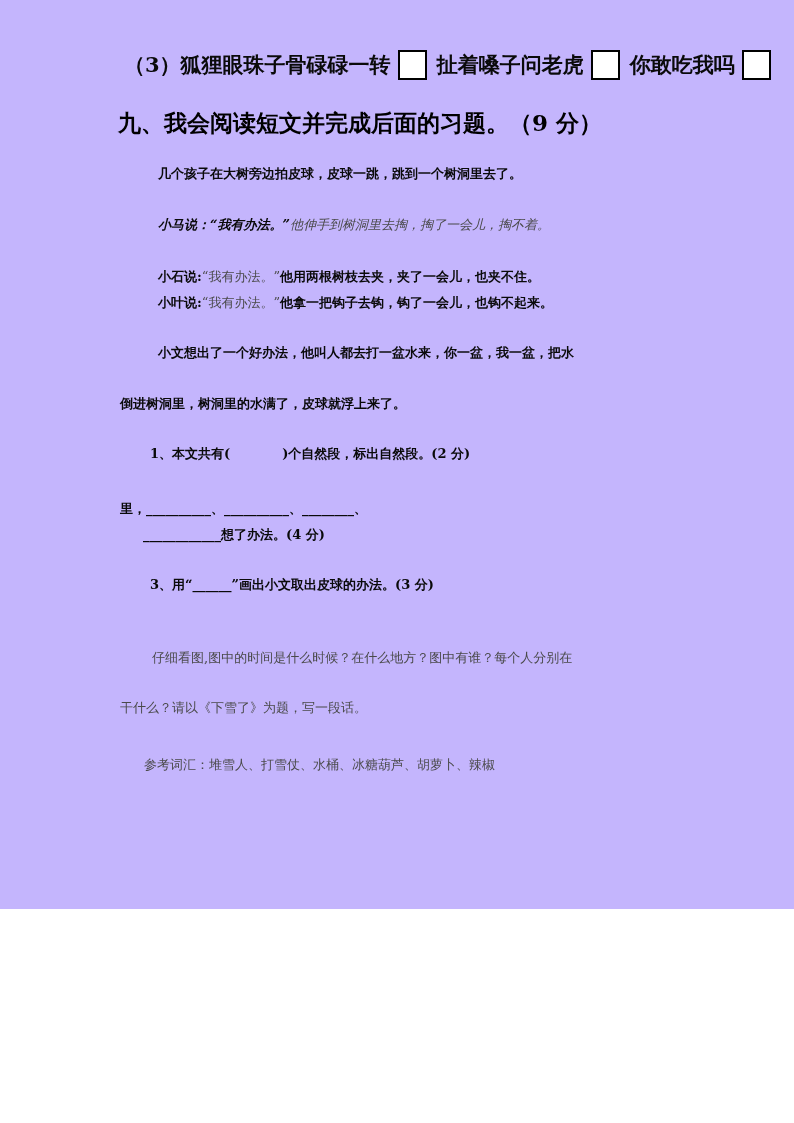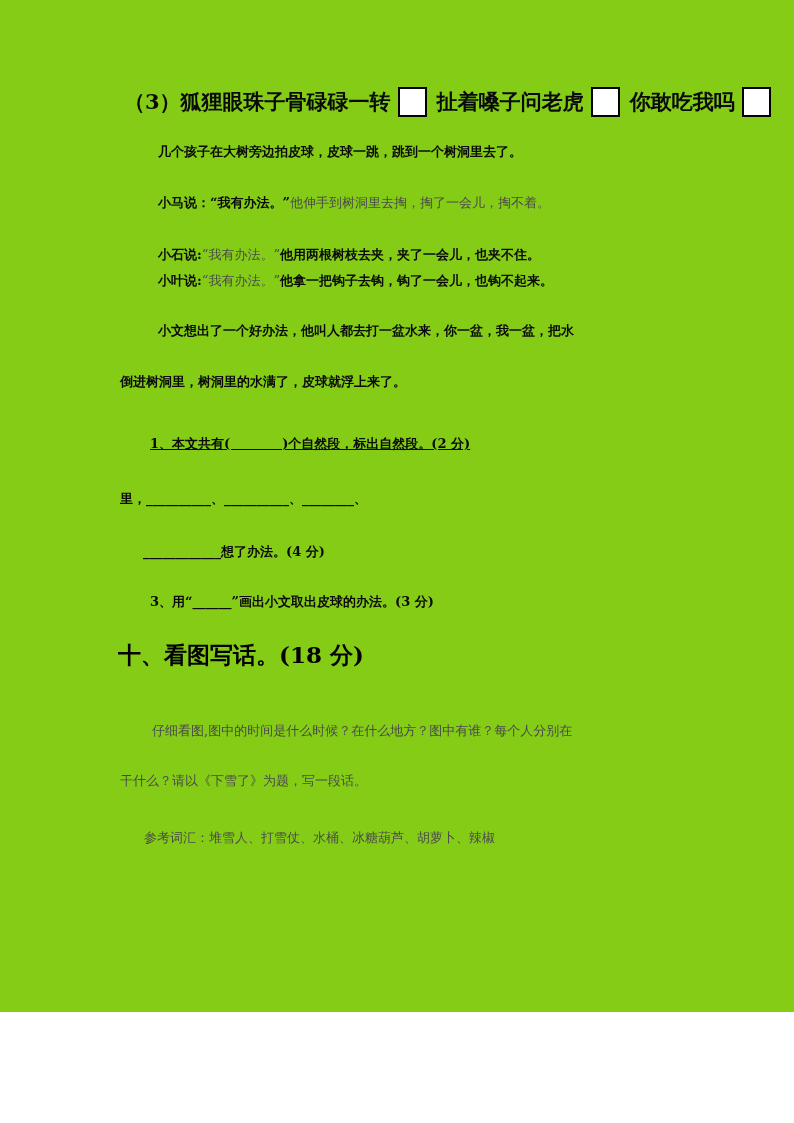--- a/index.html
+++ b/index.html
@@ -1,25 +1,25 @@
 <!DOCTYPE html>
 <html><head>
 <meta charset="utf-8">
 <style>
   html,body{margin:0;padding:0;background:#ffffff;}
   .page{
     position:relative;
     width:794px;
-    height:1012px;
-    background:#84cc16;
+    height:909px;
+    background:#c4b5fd;
     font-family:"DejaVu Serif","Liberation Serif",serif;
     color:#1a1a1a;
     overflow:hidden;
     box-sizing:border-box;
-    padding-top:87px;
+    padding-top:50px;
   }
   .line{
     line-height:26px;
     font-size:13px;
     white-space:nowrap;
   }
   .dark{color:#0a0a0a;font-weight:600;}
   .light{color:#4a4a4a;font-weight:400;}
   .heading{
     font-size:23px;
@@ -33,29 +33,29 @@
   .pl-item3{padding-left:124px;}
   .pl-indent{padding-left:158px;}
   .pl-q{padding-left:150px;}
   .pl-q2c{padding-left:143px;}
   .pl-vocab{padding-left:144px;}
   .pl-inst{padding-left:152px;}
   
   .l-item3{margin-top:0;line-height:30px;font-size:21px;}
   .h9{margin-top:27px;}
   .p1{margin-top:22px;}
-  .p2{margin-top:25px;}
+  .p2{margin-top:25px;font-style:italic;}
   .p3{margin-top:26px;}
   .p4{}
   .p5{margin-top:24px;}
   .p6{margin-top:25px;}
-  .q1{margin-top:36px;text-decoration:underline;}
+  .q1{margin-top:24px;}
   .q2a{margin-top:26px;letter-spacing:41px;}
   .q2b{margin-top:29px;}
-  .q2c{margin-top:27px;}
+  .q2c{}
   .q3{margin-top:24px;}
   .h10{margin-top:24px;}
   .inst1{margin-top:47px;}
   .inst2{margin-top:24px;}
   .vocab{margin-top:31px;}
   
   .cbox{
     display:inline-block;
     width:25px;
     height:26px;
@@ -69,20 +69,21 @@
 </style>
 </head>
 <body>
 
 <div class="page">
 
   <div class="line l-item3 pl-item3 dark">
     <span>（3）狐狸眼珠子骨碌碌一转</span><span class="gap1"></span><span class="cbox"></span><span class="gap2"></span><span>扯着嗓子问老虎</span><span class="gap1"></span><span class="cbox"></span><span class="gap2"></span><span>你敢吃我吗</span><span class="gap1"></span><span class="cbox"></span>
   </div>
 
+  <div class="line heading h9 pl-head">九、我会阅读短文并完成后面的习题。（9 分）</div>
 
   <div class="line p1 pl-indent dark">几个孩子在大树旁边拍皮球，皮球一跳，跳到一个树洞里去了。</div>
 
   <div class="line p2 pl-indent">
     <span class="dark">小马说：“我有办法。”</span><span class="light">他伸手到树洞里去掏，掏了一会儿，掏不着。</span>
   </div>
 
   <div class="line p3 pl-indent">
     <span class="dark">小石说:</span><span class="light">“我有办法。”</span><span class="dark">他用两根树枝去夹，夹了一会儿，也夹不住。</span>
   </div>
@@ -98,20 +99,19 @@
 
 
   <div class="line q2b pl-base dark">里，__________、__________、________、</div>
 
   <div class="line q2c pl-q2c">
     <span class="dark">____________</span><span class="dark">想了办法。(4 分)</span>
   </div>
 
   <div class="line q3 pl-q dark">3、用“______”画出小文取出皮球的办法。(3 分)</div>
 
-  <div class="line heading h10 pl-head">十、看图写话。(18 分)</div>
 
   <div class="line inst1 pl-inst light">仔细看图,图中的时间是什么时候？在什么地方？图中有谁？每个人分别在</div>
   <div class="line inst2 pl-base light">干什么？请以《下雪了》为题，写一段话。</div>
 
   <div class="line vocab pl-vocab light">参考词汇：堆雪人、打雪仗、水桶、冰糖葫芦、胡萝卜、辣椒</div>
 
 </div>
 
 </body></html>

